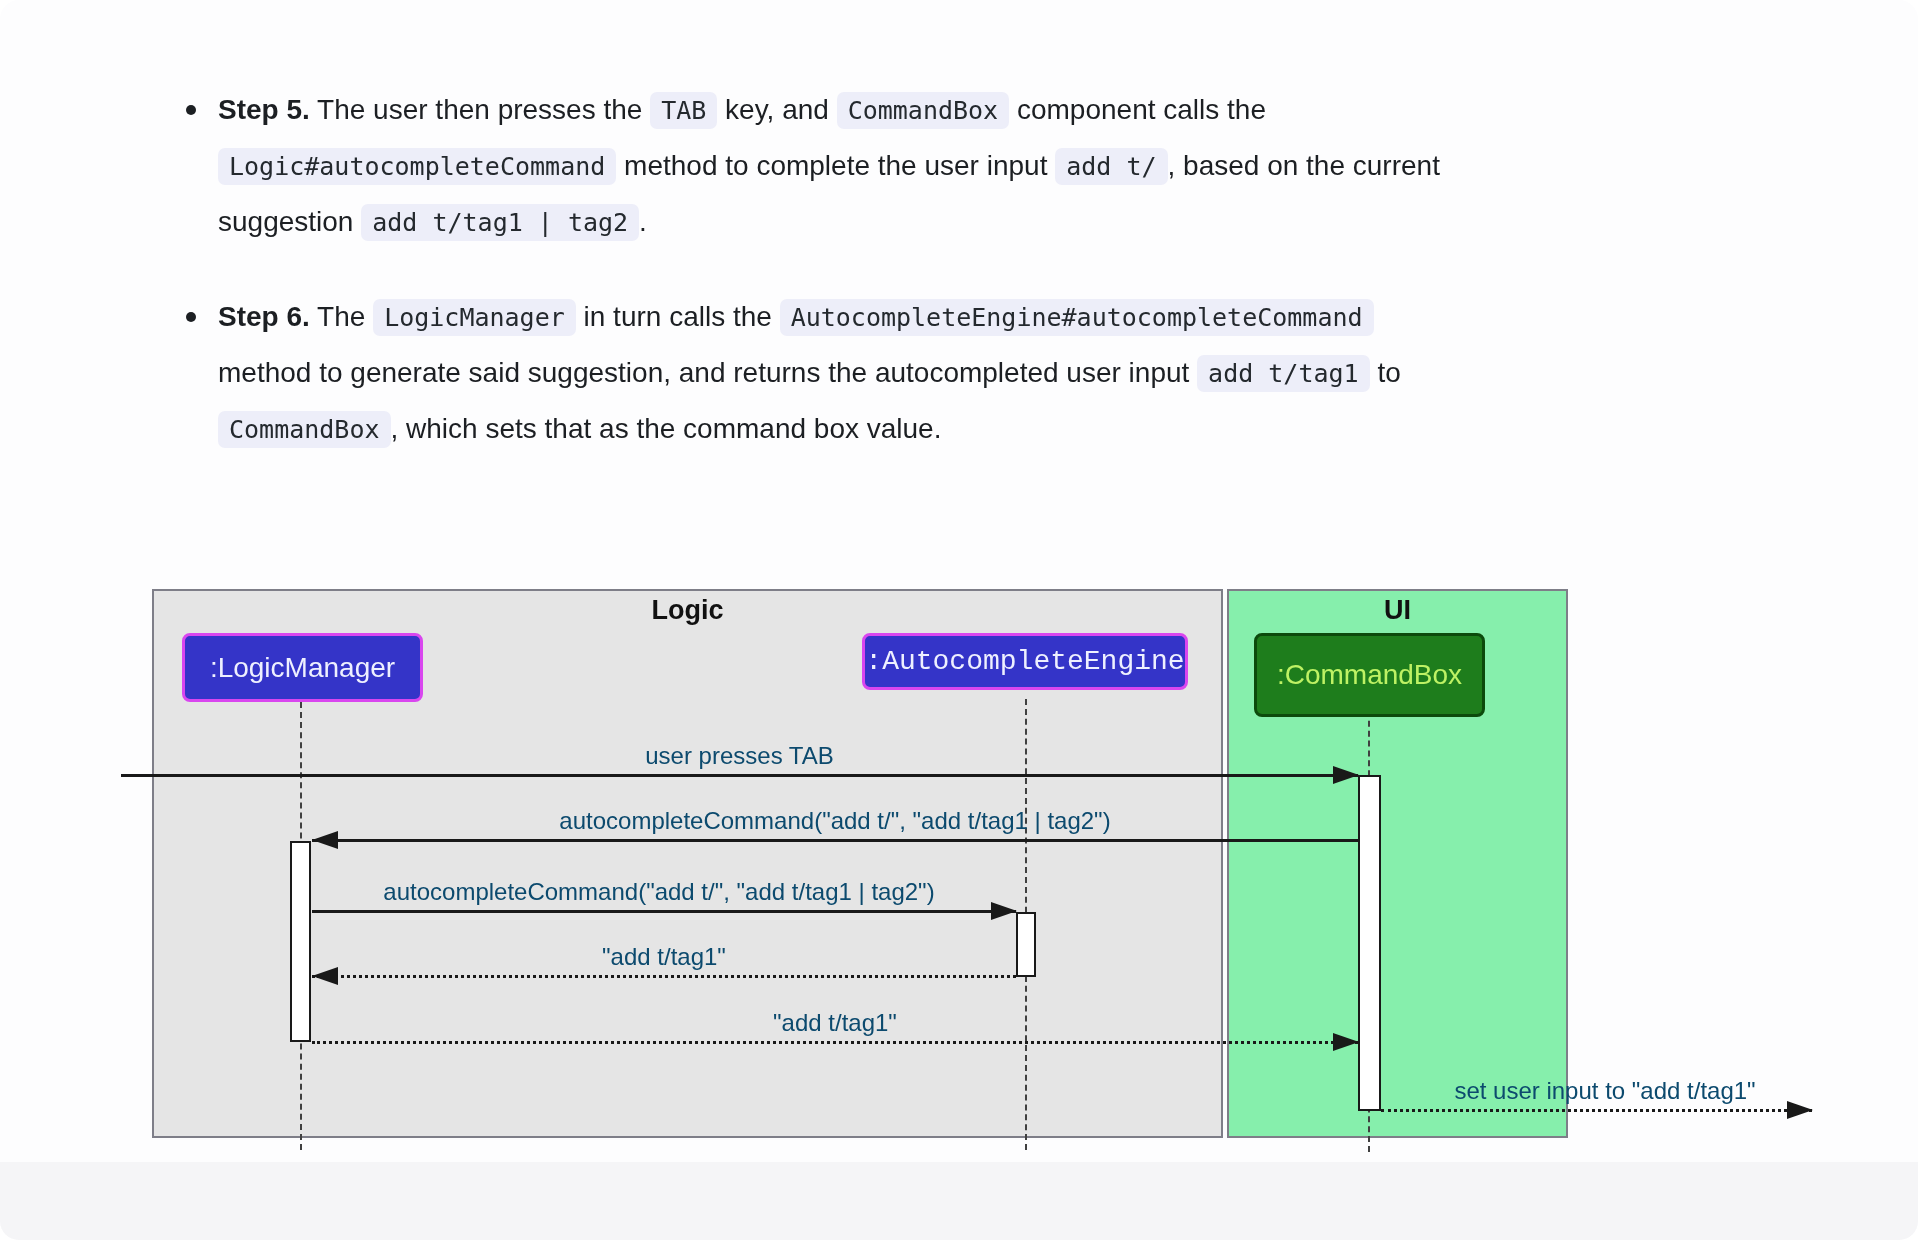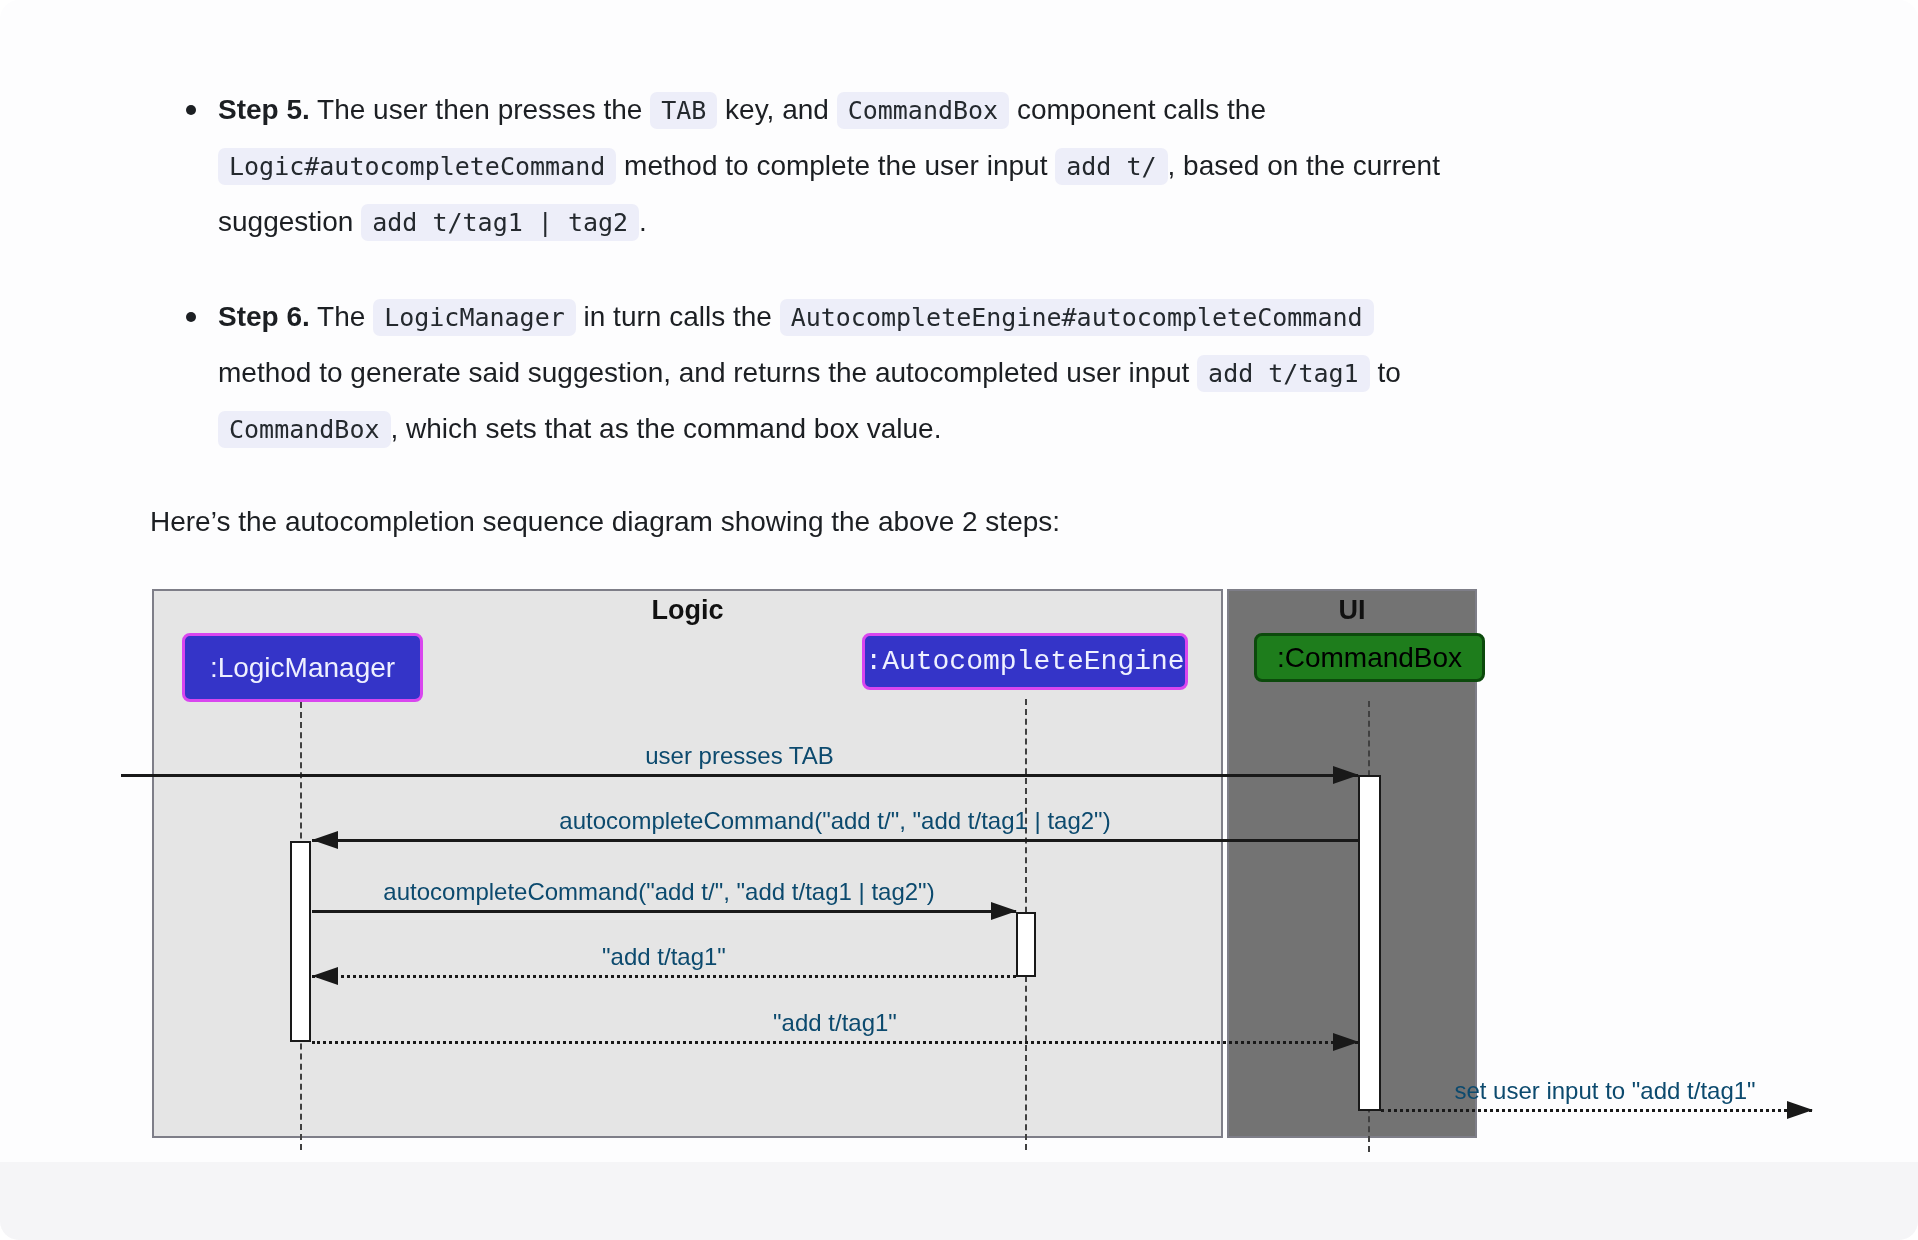--- a/index.html
+++ b/index.html
@@ -11,33 +11,33 @@
   ul.steps li{position:relative;padding-left:32px;font-size:28px;line-height:56px;white-space:nowrap;}
   ul.steps li + li{margin-top:39px;}
   ul.steps li .dot{position:absolute;left:0;top:23px;width:10px;height:10px;border-radius:50%;background:#1c1f23;}
   b.step-label{font-weight:700;}
   code.chip{font-family:"DejaVu Sans Mono","Liberation Mono",monospace;font-size:25px;background:#edeef9;border-radius:7px;padding:4px 11px;color:#24292e;line-height:1;}
   p.intro{position:absolute;left:150px;top:494px;margin:0;font-size:28px;line-height:56px;}
 
   
   .frame{position:absolute;border:2px solid #7e7e88;box-sizing:border-box;z-index:1;}
   #frame-logic{left:152px;top:589px;width:1071px;height:549px;background:#e5e5e5;}
-  #frame-ui{left:1227px;top:589px;width:250px;height:549px;background:#737373;}
+  #frame-ui{left:1227px;top:589px;width:341px;height:549px;background:#86efac;}
   .frame-title{position:absolute;top:4px;left:0;width:100%;text-align:center;font-weight:700;font-size:27px;color:#111;}
 
   .lifeline{position:absolute;width:0;border-left:2px dashed #404040;z-index:2;}
   #ll-lm{left:300px;top:702px;height:448px;}
   #ll-ae{left:1025px;top:699px;height:451px;}
   #ll-cb{left:1368px;top:701px;height:451px;}
 
   .participant{position:absolute;box-sizing:border-box;display:flex;align-items:center;justify-content:center;
     background:#3434c8;border:3px solid #d946ef;border-radius:8px;color:#eef0ff;font-size:28px;z-index:3;}
   #p-lm{left:182px;top:633px;width:241px;height:69px;}
   #p-ae{left:862px;top:633px;width:326px;height:57px;font-family:Liberation Mono, monospace;}
-  #p-cb{left:1254px;top:633px;width:231px;height:49px;background:#1e7d1c;border-color:#0c4a0c;color:#000000;}
+  #p-cb{left:1254px;top:633px;width:231px;height:84px;background:#1e7d1c;border-color:#0c4a0c;color:#bef264;}
 
   .activation{position:absolute;background:#ffffff;border:2px solid #191919;box-sizing:border-box;z-index:4;}
   #act-cb{left:1358px;top:775px;width:23px;height:336px;}
   #act-lm{left:290px;top:841px;width:21px;height:201px;}
   #act-ae{left:1016px;top:912px;width:20px;height:65px;}
 
   .mline{position:absolute;height:0;border-top:3px solid #191919;z-index:5;}
   .mline.dotted{border-top-style:dotted;border-top-width:3px;}
   #l1{left:121px;top:774px;width:1237px;}
   #l2{left:312px;top:839px;width:1046px;}
@@ -77,21 +77,20 @@
       <code class="chip">Logic#autocompleteCommand</code><span> method to complete the user input </span><code class="chip">add t/</code><span>, based on the current</span><br>
       <span>suggestion </span><code class="chip">add t/tag1 | tag2</code><span>.</span>
     </li>
     <li>
       <span class="dot"></span><b class="step-label">Step 6.</b><span> The </span><code class="chip">LogicManager</code><span> in turn calls the </span><code class="chip">AutocompleteEngine#autocompleteCommand</code><br>
       <span>method to generate said suggestion, and returns the autocompleted user input </span><code class="chip">add t/tag1</code><span> to</span><br>
       <code class="chip">CommandBox</code><span>, which sets that as the command box value.</span>
     </li>
   </ul>
 
-  <p class="intro">Here’s the autocompletion sequence diagram showing the above 2 steps:</p>
 
   <div>
 
     <div class="frame" id="frame-logic">
       <div class="frame-title">Logic</div>
     </div>
     <div class="frame" id="frame-ui">
       <div class="frame-title">UI</div>
     </div>
 

